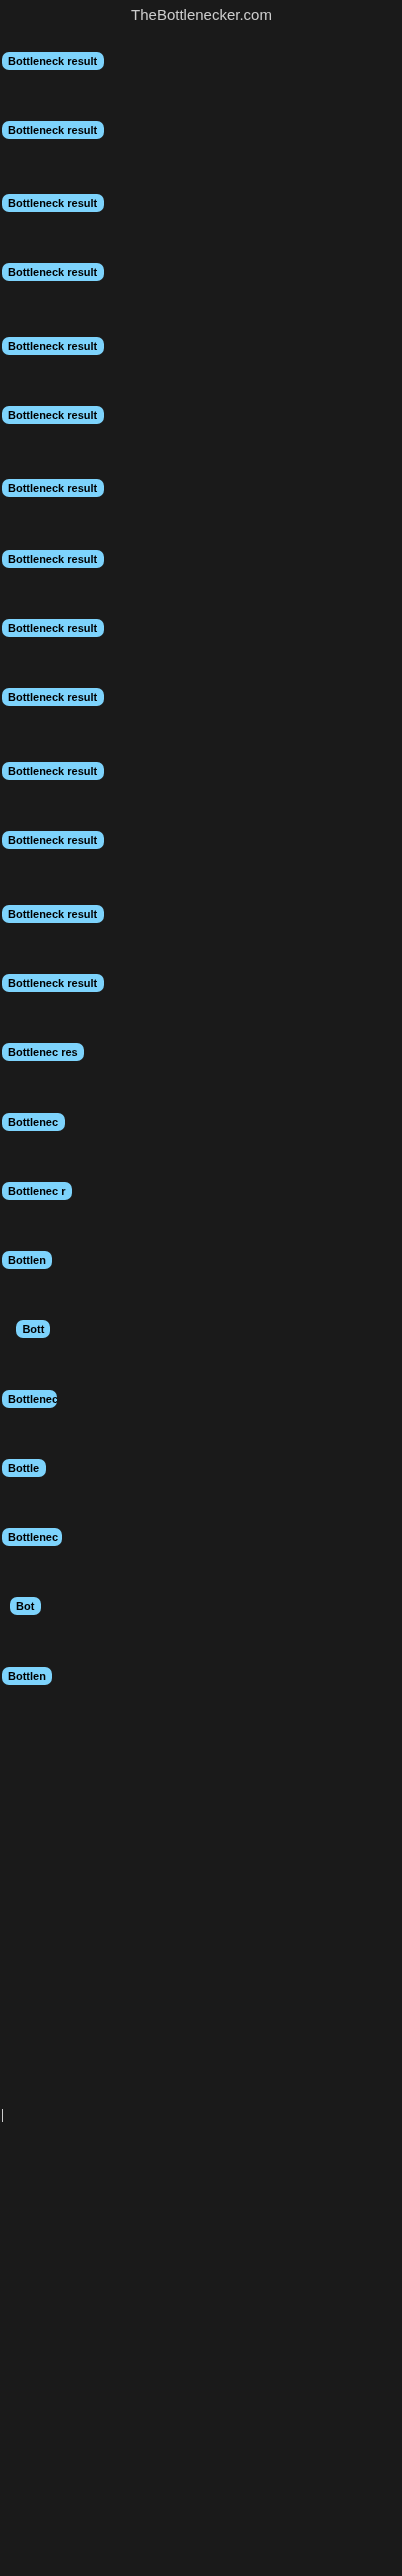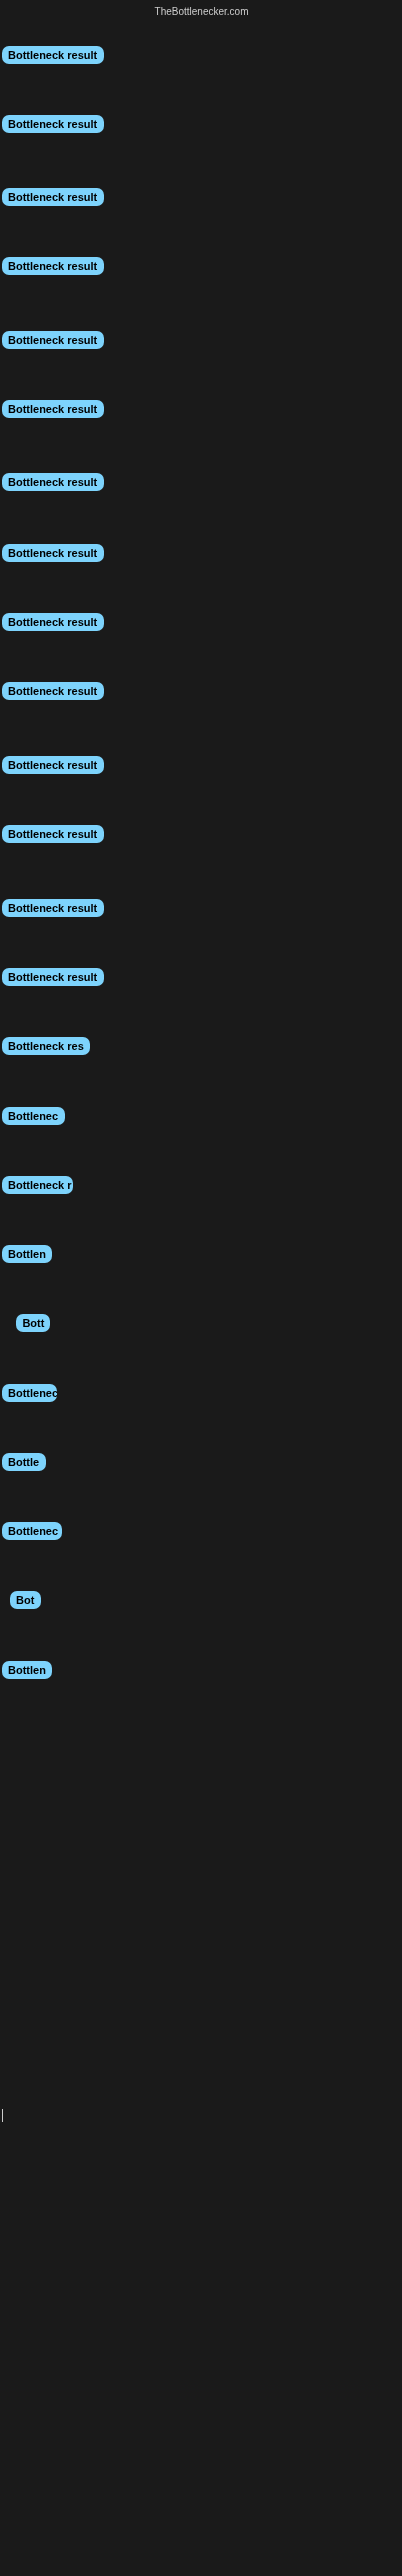--- a/index.html
+++ b/index.html
@@ -12,21 +12,21 @@
       width: 403px;
       min-height: 2576px;
       background-color: #1a1a1a;
       font-family: Arial, sans-serif;
       position: relative;
     }
 
     .site-title {
       text-align: center;
       color: #cccccc;
-      font-size: 10px;
+      font-size: 15px;
       padding: 6.4px 0 3.2px 0;
       font-weight: normal;
     }
 
     .bottleneck-item {
       display: inline-block;
       background-color: #7dd3fc;
       color: #000000;
       font-size: 11px;
       font-weight: bold;
@@ -59,23 +59,23 @@
     <div style="position: absolute; top: 307px; left: 0px; padding: 3.2px 0px;"><span class="bottleneck-item" style="max-width: 109px;">Bottleneck result</span></div>
     <div style="position: absolute; top: 376px; left: 0px; padding: 3.2px 0px;"><span class="bottleneck-item" style="max-width: 109px;">Bottleneck result</span></div>
     <div style="position: absolute; top: 449px; left: 0px; padding: 3.2px 0px;"><span class="bottleneck-item" style="max-width: 109px;">Bottleneck result</span></div>
     <div style="position: absolute; top: 520px; left: 0px; padding: 3.2px 0px;"><span class="bottleneck-item" style="max-width: 109px;">Bottleneck result</span></div>
     <div style="position: absolute; top: 589px; left: 0px; padding: 3.2px 0px;"><span class="bottleneck-item" style="max-width: 109px;">Bottleneck result</span></div>
     <div style="position: absolute; top: 658px; left: 0px; padding: 3.2px 0px;"><span class="bottleneck-item" style="max-width: 109px;">Bottleneck result</span></div>
     <div style="position: absolute; top: 732px; left: 0px; padding: 3.2px 0px;"><span class="bottleneck-item" style="max-width: 109px;">Bottleneck result</span></div>
     <div style="position: absolute; top: 801px; left: 0px; padding: 3.2px 0px;"><span class="bottleneck-item" style="max-width: 109px;">Bottleneck result</span></div>
     <div style="position: absolute; top: 875px; left: 0px; padding: 3.2px 0px;"><span class="bottleneck-item" style="max-width: 109px;">Bottleneck result</span></div>
     <div style="position: absolute; top: 944px; left: 0px; padding: 3.2px 0px;"><span class="bottleneck-item" style="max-width: 109px;">Bottleneck result</span></div>
-    <div style="position: absolute; top: 1013px; left: 0px; padding: 3.2px 0px;"><span class="bottleneck-item" style="max-width: 89px;">Bottleneck res</span></div>
+    <div style="position: absolute; top: 1013px; left: 0px; padding: 3.2px 0px;"><span class="bottleneck-item" style="max-width: 89px;">Bottlenec res</span></div>
     <div style="position: absolute; top: 1083px; left: 0px; padding: 3.2px 0px;"><span class="bottleneck-item" style="max-width: 63px;">Bottlenec</span></div>
-    <div style="position: absolute; top: 1152px; left: 0px; padding: 3.2px 0px;"><span class="bottleneck-item" style="max-width: 71px;">Bottleneck r</span></div>
+    <div style="position: absolute; top: 1152px; left: 0px; padding: 3.2px 0px;"><span class="bottleneck-item" style="max-width: 71px;">Bottlenec r</span></div>
     <div style="position: absolute; top: 1221px; left: 0px; padding: 3.2px 0px;"><span class="bottleneck-item" style="max-width: 52px;">Bottlen</span></div>
     <div style="position: absolute; top: 1290px; left: 0px; padding: 3.2px 0px;"><span class="bottleneck-item" style="max-width: 34px; margin-left: 16px;">Bott</span></div>
     <div style="position: absolute; top: 1360px; left: 0px; padding: 3.2px 0px;"><span class="bottleneck-item" style="max-width: 55px;">Bottlenec</span></div>
     <div style="position: absolute; top: 1429px; left: 0px; padding: 3.2px 0px;"><span class="bottleneck-item" style="max-width: 44px;">Bottle</span></div>
     <div style="position: absolute; top: 1498px; left: 0px; padding: 3.2px 0px;"><span class="bottleneck-item" style="max-width: 60px;">Bottlenec</span></div>
     <div style="position: absolute; top: 1567px; left: 8px; padding: 3.2px 0px;"><span class="bottleneck-item" style="max-width: 31px;">Bot</span></div>
     <div style="position: absolute; top: 1637px; left: 0px; padding: 3.2px 0px;"><span class="bottleneck-item" style="max-width: 52px;">Bottlen</span></div>
   </div>
 
 <div class="cursor-line"></div>

